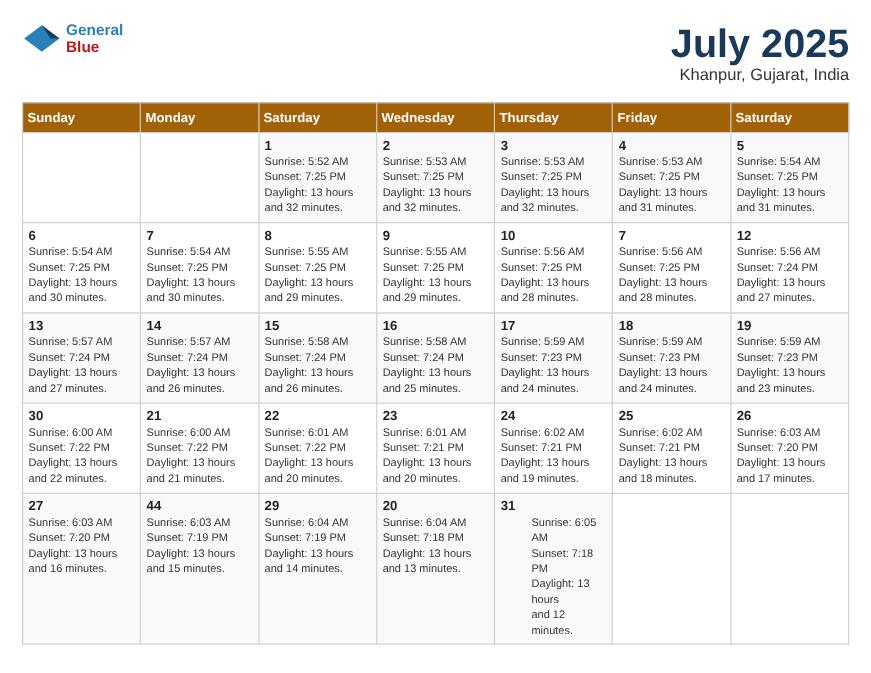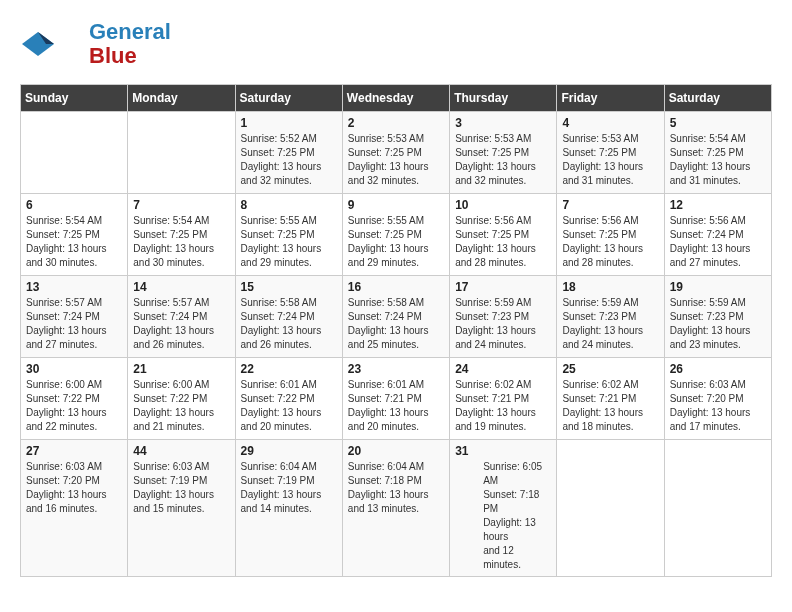--- a/index.html
+++ b/index.html
@@ -15,25 +15,24 @@
       justify-content: space-between;
       align-items: flex-start;
       margin-bottom: 16px;
     }
     .logo {
       display: flex;
       align-items: center;
       gap: 4px;
     }
     .logo-text {
-      font-size: 22px;
+      font-size: 14px;
       font-weight: bold;
       color: #1a3a5c;
       line-height: 1.1;
-      margin-left: 29px;
     }
     .logo-text span {
       color: #2980b9;
     }
     .logo-icon {
       width: 36px;
       height: 28px;
     }
     .title-block {
       text-align: right;
@@ -47,21 +46,21 @@
     .location {
       font-size: 15px;
       color: #333;
     }
     table {
       width: 100%;
       border-collapse: collapse;
       table-layout: fixed;
     }
     thead tr th {
-      background-color: #404040;
+      background-color: #a16207;
       color: #fff;
       font-size: 12px;
       font-weight: bold;
       padding: 6px 4px;
       text-align: left;
       border: 1px solid #ccc;
     }
     tbody tr td {
       border: 1px solid #ccc;
       vertical-align: top;
@@ -96,20 +95,24 @@
   <div class="logo">
     <svg class="logo-icon" viewBox="0 0 36 28">
       <polygon points="18,2 34,14 18,26 2,14" fill="#2980b9"></polygon>
       <polygon points="18,2 34,14 26,14" fill="#1a3a5c"></polygon>
     </svg>
     <div class="logo-text">
       <div><span>General</span></div>
       <div><span style="color:#b91c1c;">Blue</span></div>
     </div>
   </div>
+  <div class="title-block">
+    <div class="month-title">July 2025</div>
+    <div class="location">Khanpur, Gujarat, India</div>
+  </div>
 </div>
 
 <table>
   <thead>
     <tr>
     <th>Sunday</th>
         <th>Monday</th>
         <th>Saturday</th>
         <th>Wednesday</th>
         <th>Thursday</th>

